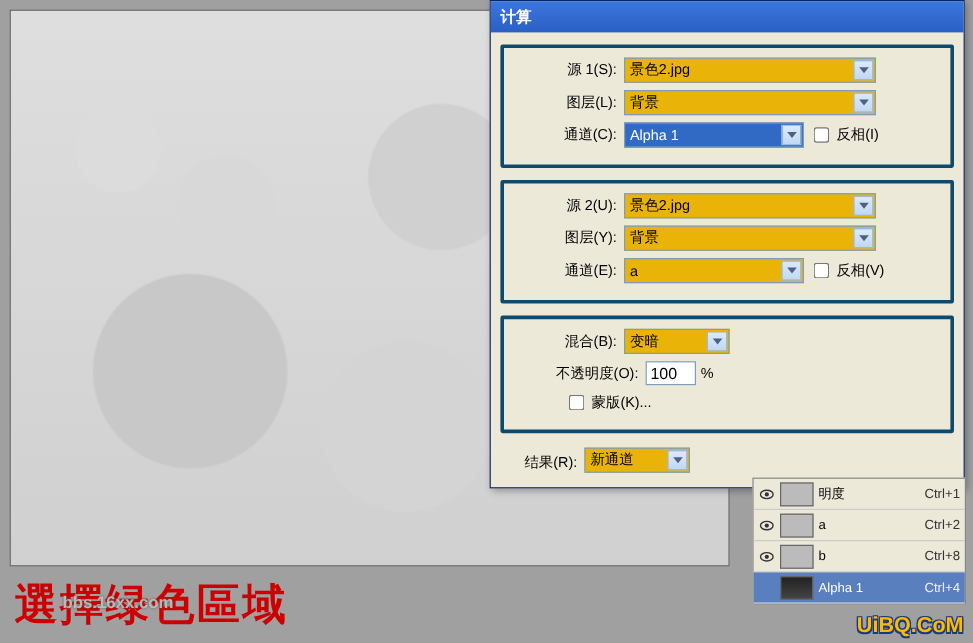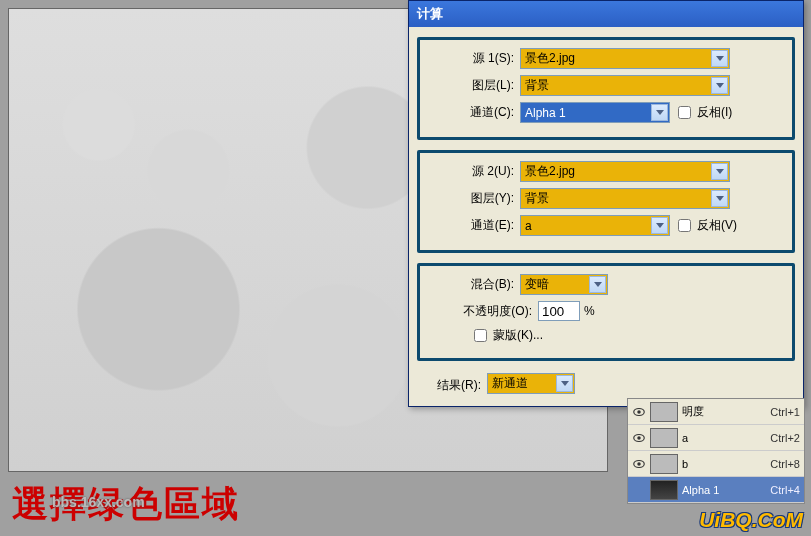--- a/index.html
+++ b/index.html
@@ -41,21 +41,21 @@
 .ch-row { display: flex; align-items: center; height: 26px; border-bottom: 1px solid #ccc; padding: 0 4px; gap: 4px; }
 .ch-row.sel { background: #5a7fbf; color: #fff; }
 .eye { width: 14px; height: 14px; display: inline-flex; align-items: center; justify-content: center; }
 .eye svg { width: 14px; height: 14px; }
 .thumb { width: 28px; height: 20px; background: #bbb; border: 1px solid #666; }
 .thumb.alpha { background: linear-gradient(#222,#444); }
 .ch-name { flex: 1; font-size: 11px; }
 .ch-key { font-size: 11px; color: #333; }
 .ch-row.sel .ch-key { color: #eef; }
 
-.watermark { position: absolute; right: 8px; bottom: 4px; font-size: 21px; font-weight: bold; color: #ffba00; text-shadow: 1px 1px 0 #1a3a7a, -1px -1px 0 #1a3a7a, 1px -1px 0 #1a3a7a, -1px 1px 0 #1a3a7a; font-family: Arial, sans-serif; font-style: italic; }
+.watermark { position: absolute; right: 8px; bottom: 4px; font-size: 18px; font-weight: bold; color: #ffba00; text-shadow: 1px 1px 0 #1a3a7a, -1px -1px 0 #1a3a7a, 1px -1px 0 #1a3a7a, -1px 1px 0 #1a3a7a; font-family: Arial, sans-serif; }
 </style>
 </head>
 <body>
 
 <div class="canvas-area">
   <div class="canvas-img"></div>
 </div>
 
 <div class="red-text">選擇绿色區域</div>
 <div class="bbs-overlay">bbs.16xx.com</div>

